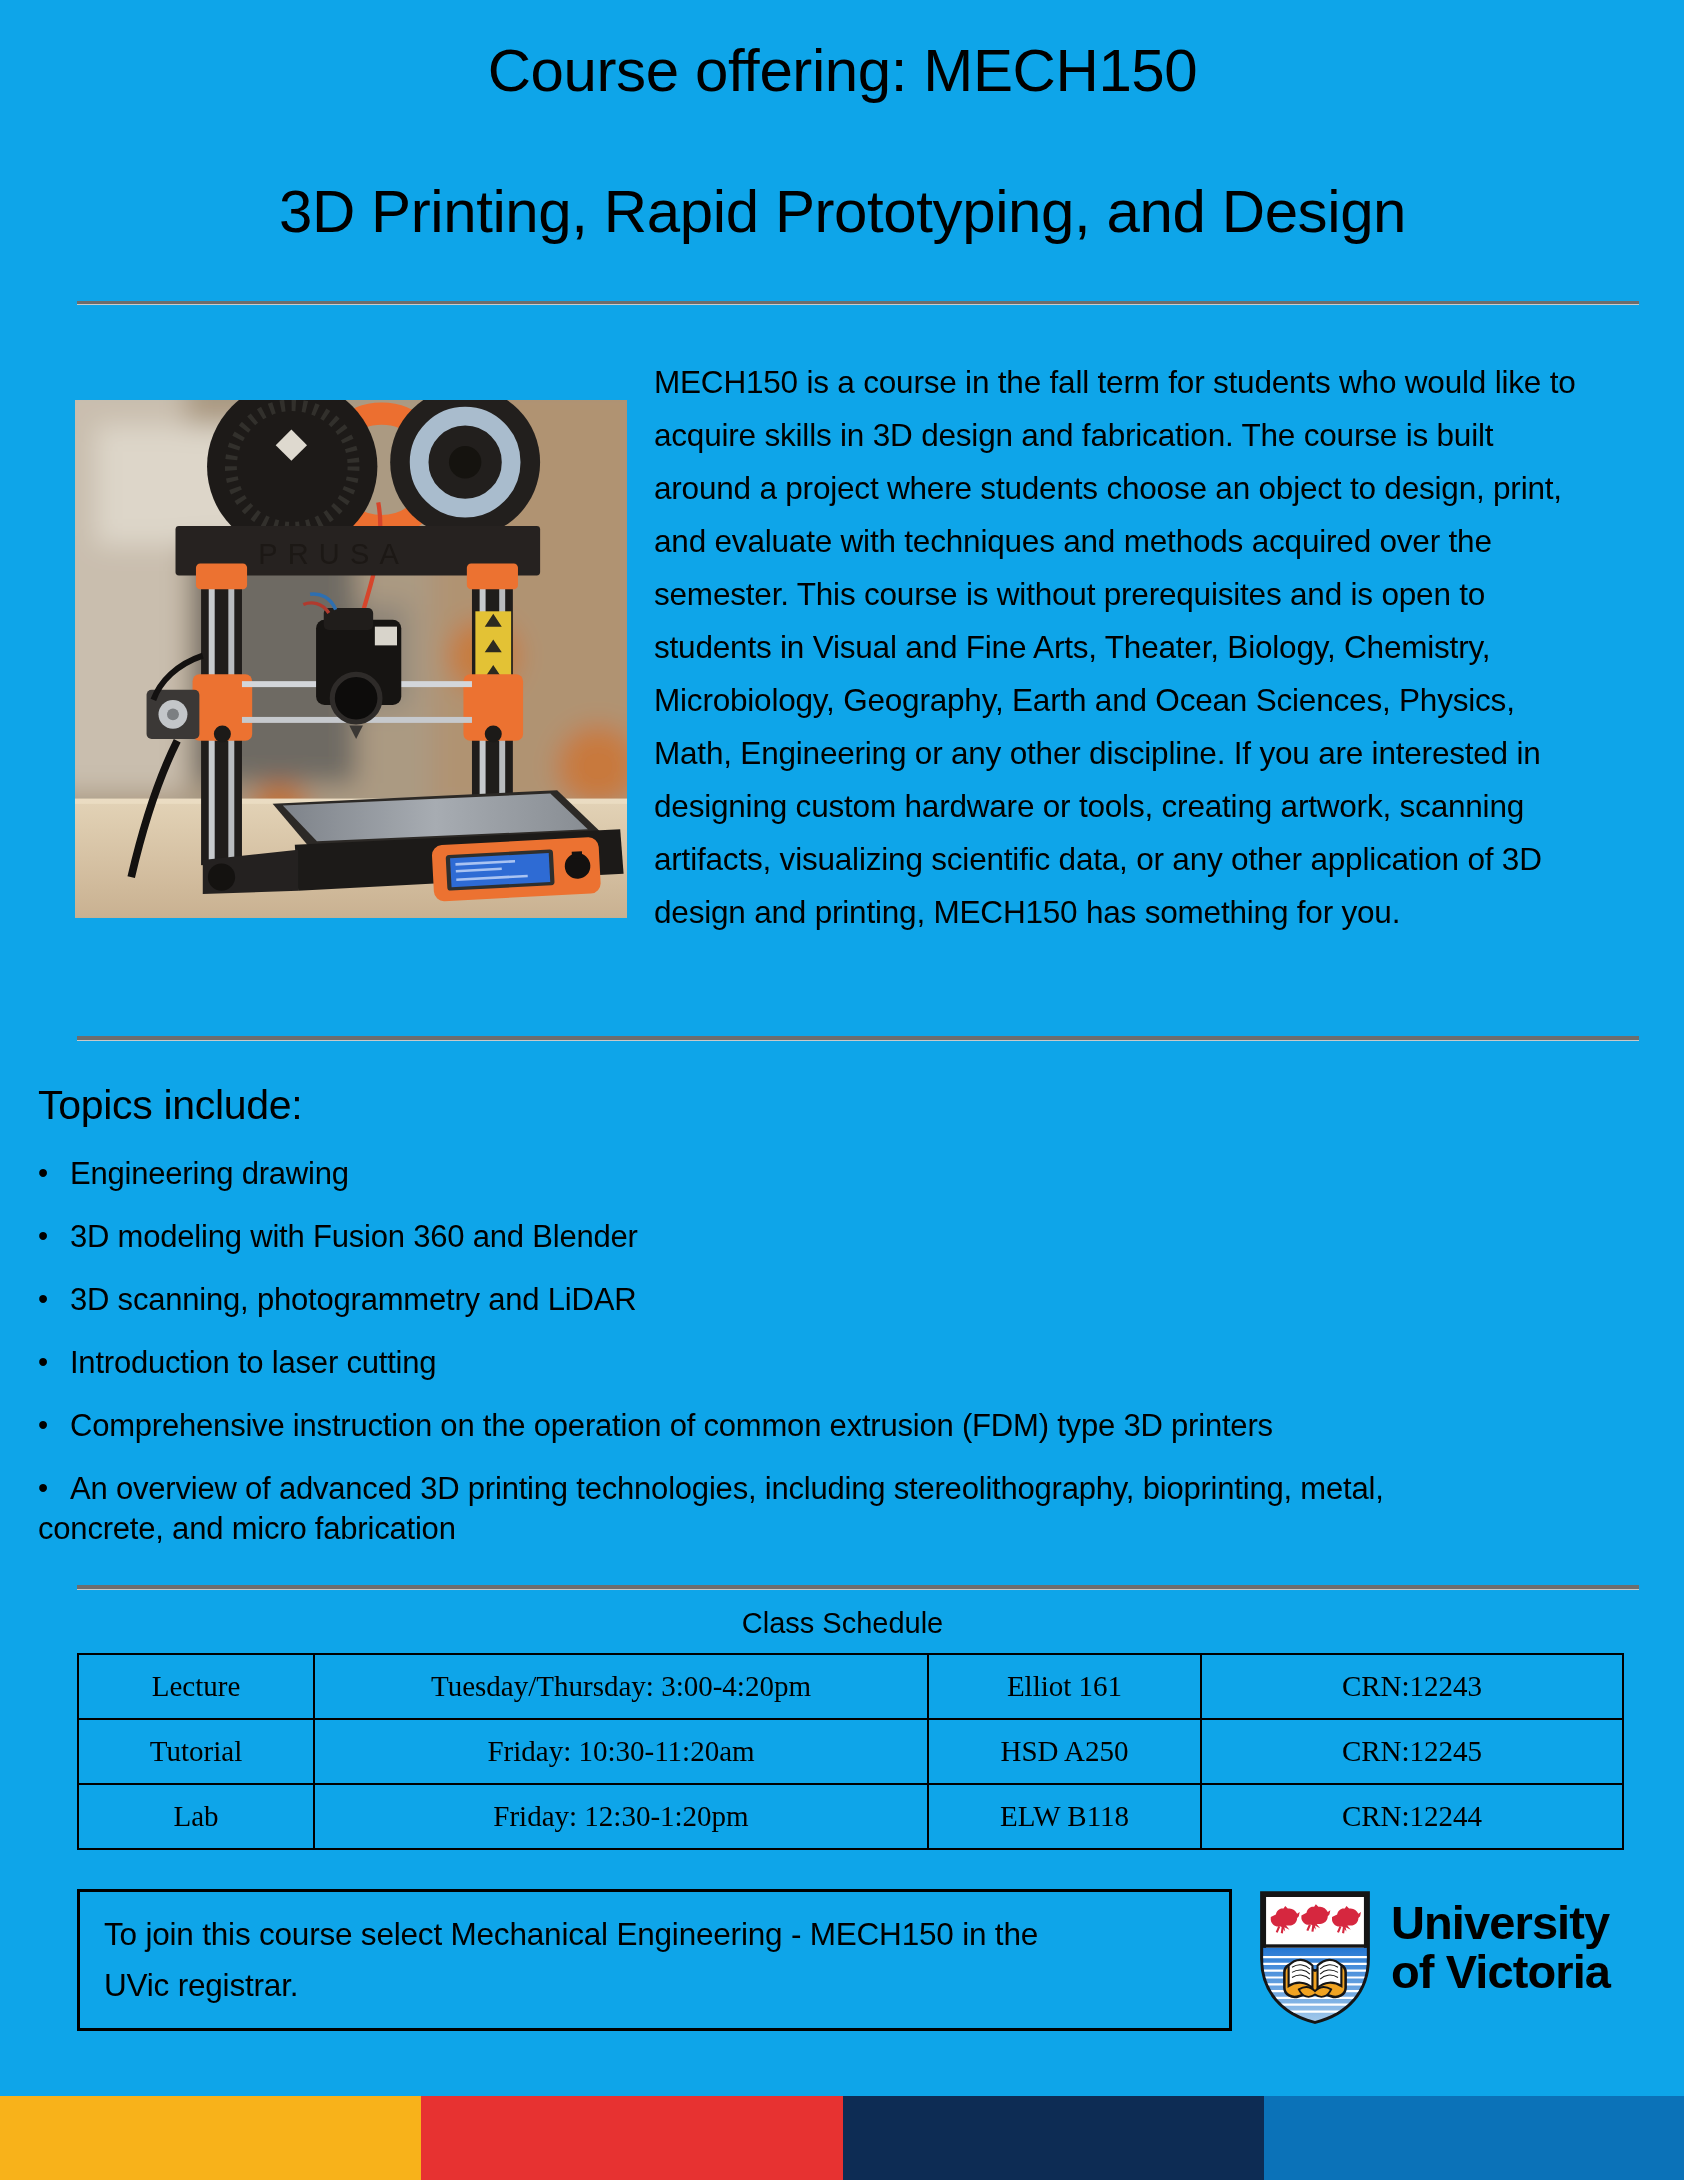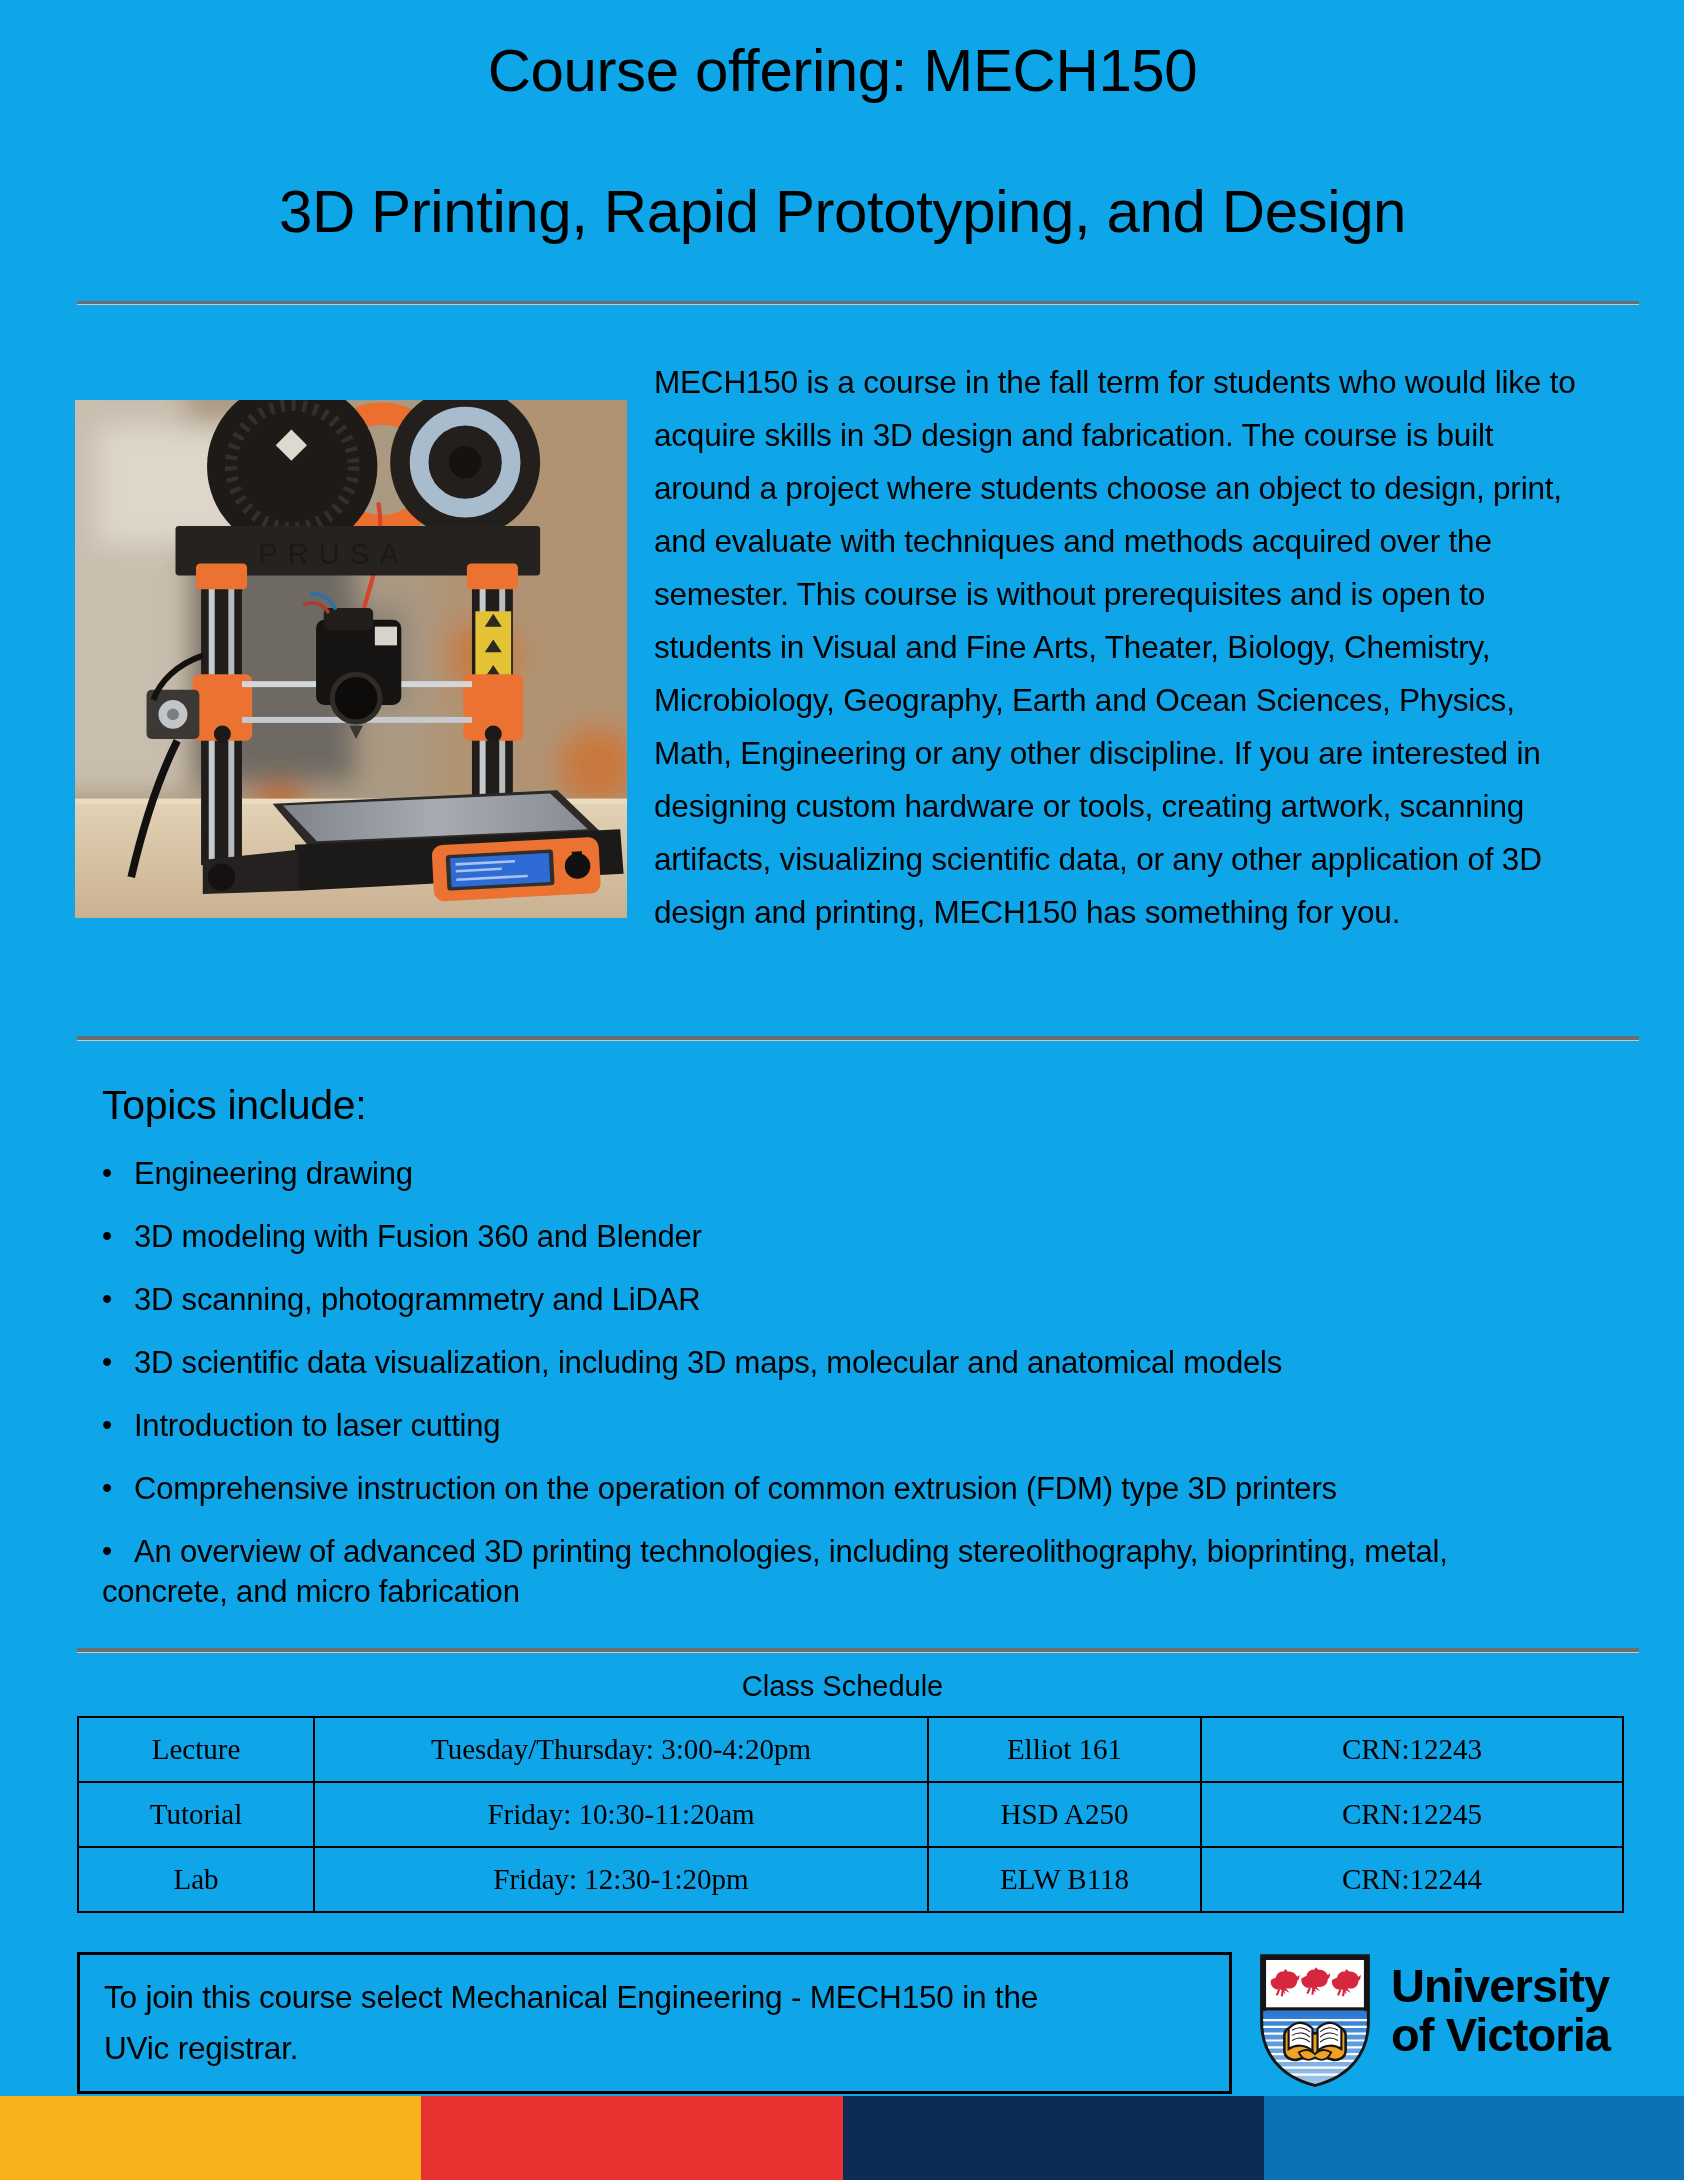--- a/index.html
+++ b/index.html
@@ -17,21 +17,21 @@
   .rule-2{margin-top:97px;}
   .rule-3{margin-top:37px;}
 
   
   .intro{display:flex;margin:51px 46px 0 75px;}
   .photo-wrap{flex:none;width:552px;height:518px;margin-top:44px;}
   .photo-wrap svg{display:block;}
   .intro-text{margin:0 0 0 27px;width:924px;font-size:31.5px;line-height:53px;letter-spacing:-0.2px;}
 
   
-  .topics{margin-left:102px;margin-right:46px;}
+  .topics{margin-left:38px;margin-right:46px;}
   .topics h2{font-size:41px;font-weight:400;margin:41px 0 0 0;letter-spacing:-0.3px;}
   .topics ul{list-style:none;margin:25.6px 0 0 0;padding:0;max-width:1414px;}
   .topics li{font-size:31px;line-height:39px;margin-bottom:23px;letter-spacing:-0.2px;}
   .bullet-dot{font-size:29px;margin-right:22px;position:relative;top:-1.7px;}
 
   
   .schedule h3{font-size:29px;font-weight:400;text-align:center;margin:17px 0 13.6px 0;}
   table.sched{border-collapse:collapse;margin-left:77px;width:1545px;table-layout:fixed;
     font-family:"Liberation Serif",serif;font-size:29px;border:2.6px solid #000;}
   table.sched td{border:2.6px solid #000;text-align:center;height:63px;padding:0 5.1px;overflow:hidden;}
@@ -169,21 +169,20 @@
   </section>
 
   <div class="rule rule-2"></div>
 
   <section class="topics">
     <h2>Topics include:</h2>
     <ul>
       <li><span class="bullet-dot">•</span><span>Engineering drawing</span></li>
       <li><span class="bullet-dot">•</span><span>3D modeling with Fusion 360 and Blender</span></li>
       <li><span class="bullet-dot">•</span><span>3D scanning, photogrammetry and LiDAR</span></li>
-      <li><span class="bullet-dot">•</span><span>3D scientific data visualization, including 3D maps, molecular and anatomical models</span></li>
       <li><span class="bullet-dot">•</span><span>Introduction to laser cutting</span></li>
       <li><span class="bullet-dot">•</span><span>Comprehensive instruction on the operation of common extrusion (FDM) type 3D printers</span></li>
       <li><span class="bullet-dot">•</span><span>An overview of advanced 3D printing technologies, including stereolithography, bioprinting, metal, concrete, and micro fabrication</span></li>
     </ul>
   </section>
 
   <div class="rule rule-3"></div>
 
   <section class="schedule">
     <h3>Class Schedule</h3>

